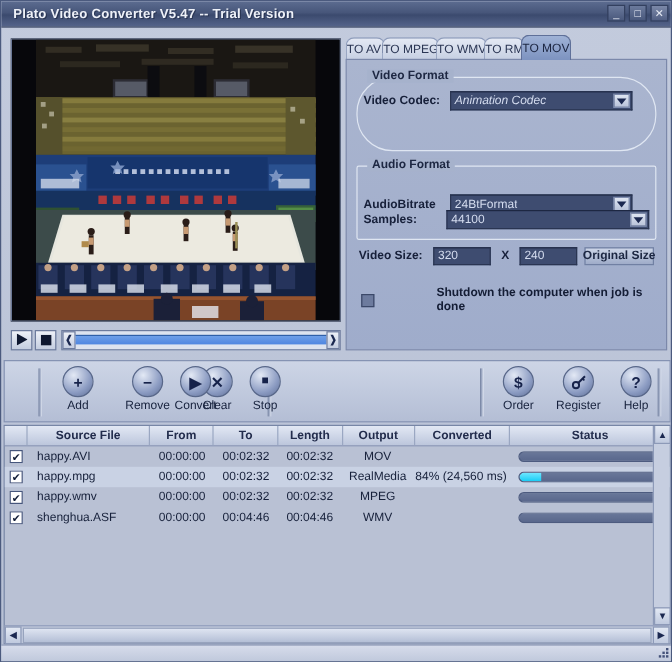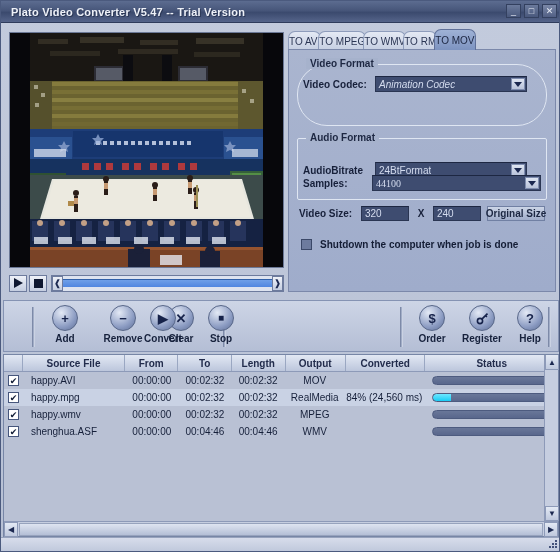--- a/index.html
+++ b/index.html
@@ -124,21 +124,21 @@
   }
 
   .roundbtn {
     width: 22px; height: 20px; border-radius: 50%;
     background: radial-gradient(circle at 35% 30%, #dde4f2, #8e9dc2 70%, #6a7a9f);
     border: 1px solid #5f6e92;
     display: flex; align-items: center; justify-content: center;
     cursor: pointer;
   }
 
-  .chkline { position: absolute; left: 12px; top: 189px; display: flex; align-items: center; }
+  .chkline { position: absolute; left: 12px; top: 189px; display: flex; align-items: center; gap: 44px; }
   .chkbox {
     width: 11px; height: 11px; background: #6d7b9e;
     border: 1px solid #3b4868; margin-right: 8px; cursor: pointer;
   }
   .chklabel { font-size: 10px; font-weight: bold; color: #141d35; }
 
   
   .vidwrap {
     position: absolute; left: 8px; top: 31px; width: 275px; height: 236px;
     border: 1px solid #6b7896; background: #000;
@@ -187,21 +187,21 @@
     cursor: pointer;
   }
   .tico {
     width: 26px; height: 26px; border-radius: 50%;
     background: radial-gradient(circle at 35% 28%, #e3e9f5, #8b9bc2 62%, #5d6d94);
     border: 1px solid #586789;
     display: flex; align-items: center; justify-content: center;
     color: #1a2banything; 
   }
   .tico span { color: #16224a; font-size: 13px; font-weight: bold; line-height: 1; }
-  .tlabel { margin-top: 2px; font-size: 10px; font-weight: bold; color: #16213c; }
+  .tlabel { margin-top: 2px; font-size: 10px; font-weight: normal; color: #16213c; }
   .sep {
     width: 3px; height: 40px; margin: 0 4px;
     background: linear-gradient(90deg,#8d9ab8,#dfe5f1);
     border-left: 1px solid #7d8aa8;
   }
 
   
   .listwrap {
     position: absolute; left: 2px; top: 353px; width: 556px; height: 183px;
     border: 1px solid #7786a6; background: #b9c1d4;
@@ -499,21 +499,21 @@
       <div class="combo" style="width:152px;">
         <div class="cv">24BtFormat</div>
         <div class="arw">
             <i></i>
           </div>
       </div>
     </div>
 
     <div class="fldrow" style="left:14px; top:125px; width:238px;">
       <div class="flabel" style="width:72px;">Samples:</div>
-      <div class="combo" style="width:176px;font-family:Liberation Serif, serif;">
+      <div class="combo" style="width:176px;">
         <div class="cv">44100</div>
         <div class="arw">
             <i></i>
           </div>
       </div>
     </div>
 
     <div class="fldrow" style="left:10px; top:156px; width:250px;">
       <div class="flabel" style="width:62px;">Video Size:</div>
       <div class="tbox" style="width:48px;">320</div>

